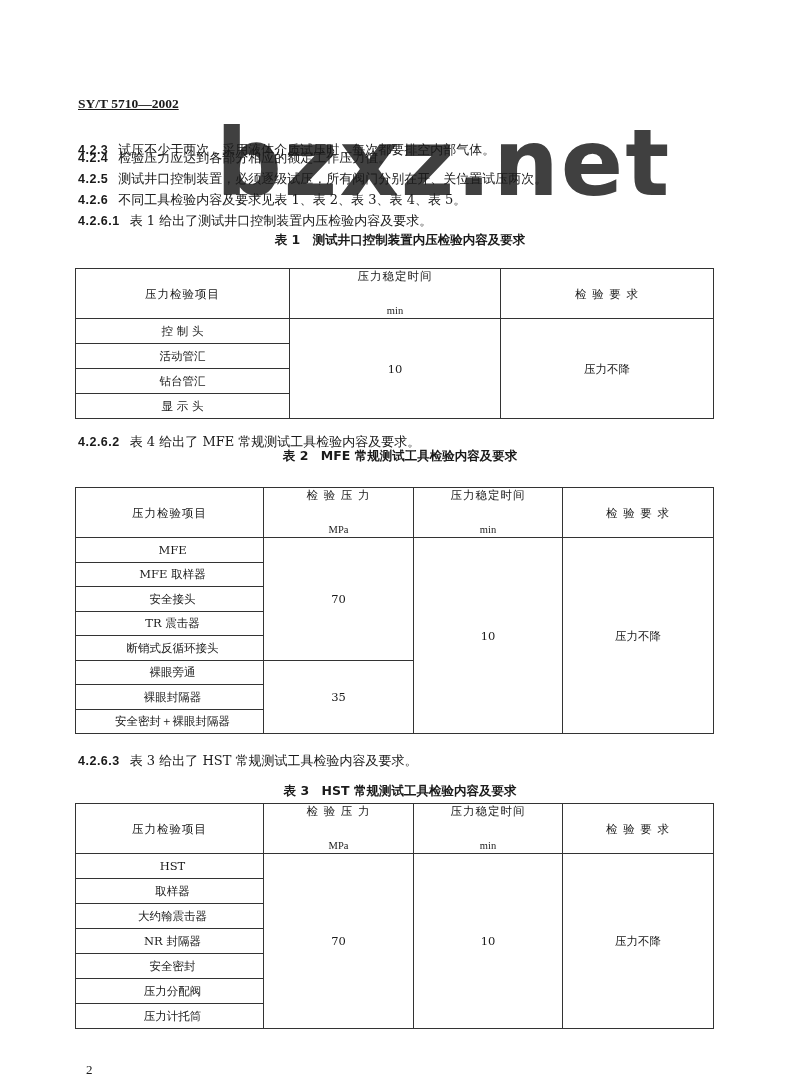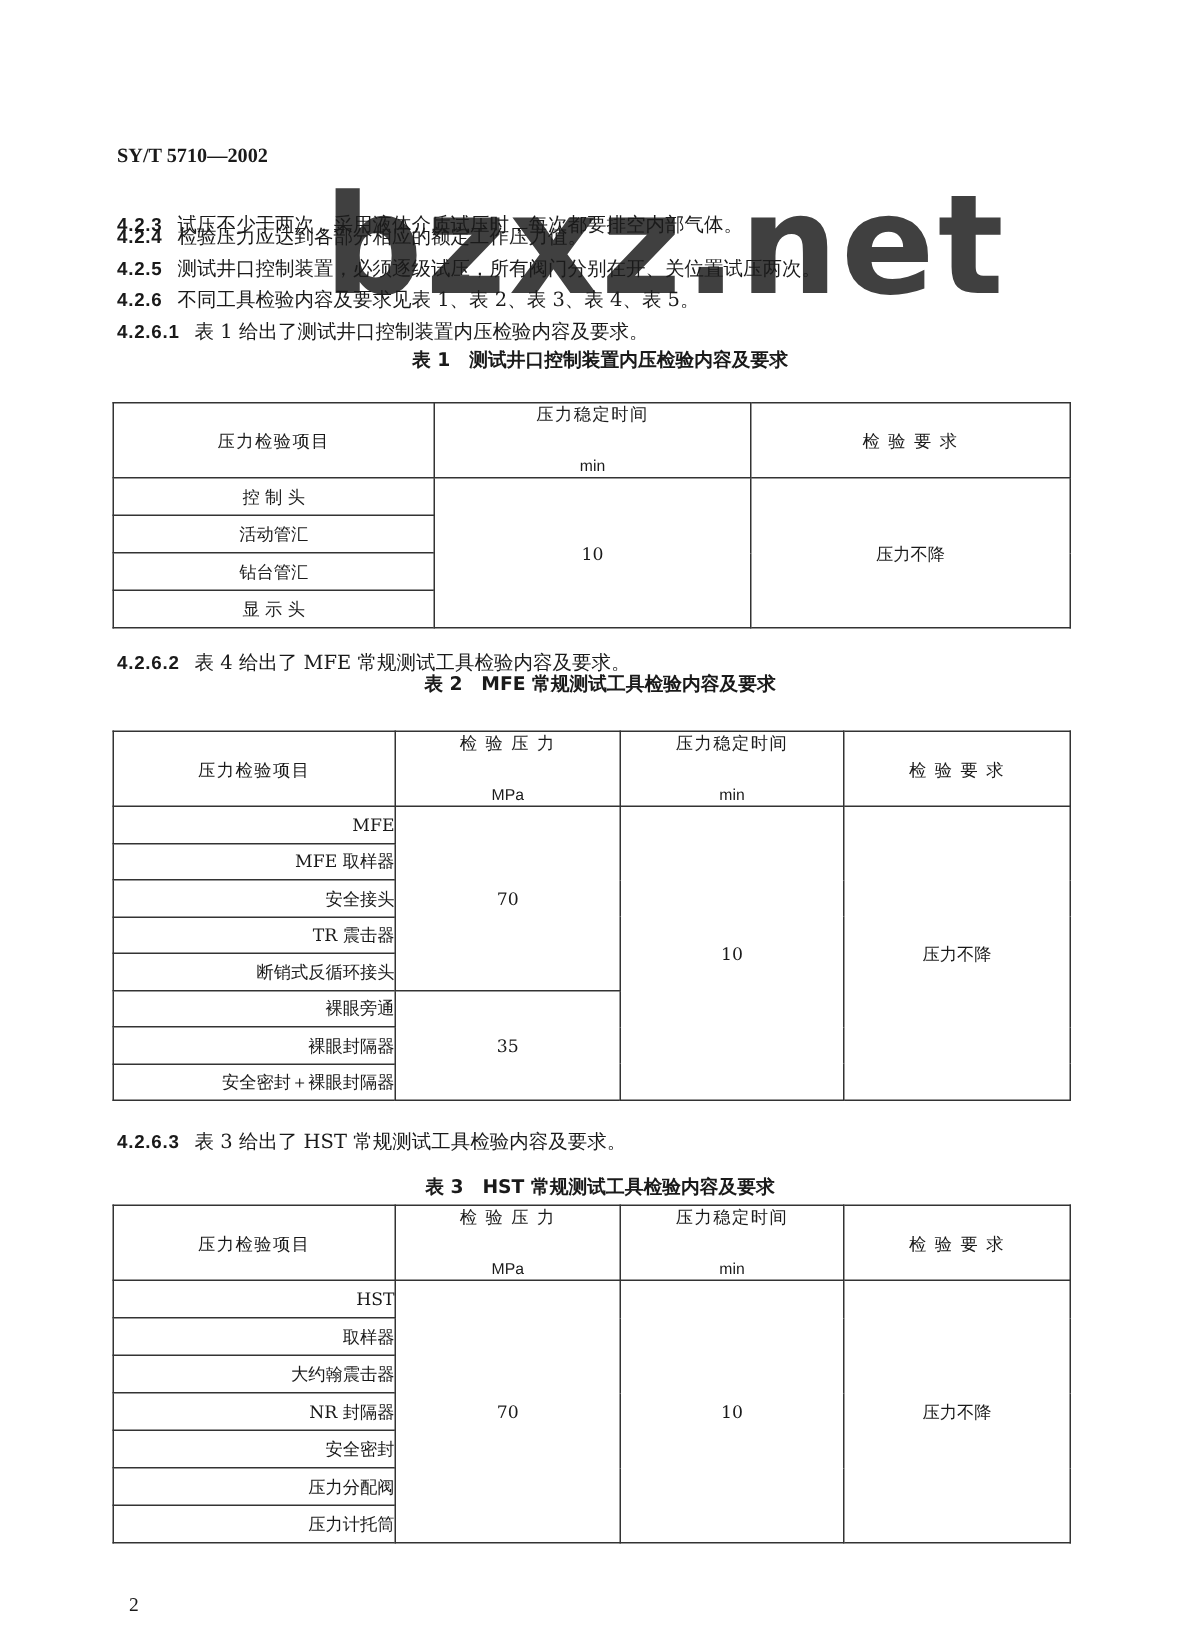--- a/index.html
+++ b/index.html
@@ -11,20 +11,21 @@
   .watermark {
     position: absolute; left: 216px; top: 118px;
     font-family: "DejaVu Sans", "Liberation Sans", sans-serif;
     font-weight: bold; font-size: 92px; letter-spacing: 2px;
     color: #404040; z-index: 0; white-space: nowrap; line-height: 1;
   }
   .std-code {
     position: absolute; left: 78px; top: 96px;
     font-family: "Liberation Serif", serif; font-weight: bold; font-size: 13.5px;
     z-index: 1;
+    text-decoration: underline;
   }
   .para {
     position: absolute; left: 78px; font-size: 13px; z-index: 1; white-space: nowrap;
     line-height: 16px;
   }
   .para .num {
     font-family: "Liberation Sans", sans-serif; font-weight: bold; font-size: 12.5px;
     display: inline-block; margin-right: 10px; letter-spacing: 0.5px;
   }
   .caption {
@@ -35,23 +36,23 @@
   table.std {
     position: absolute; left: 75px; border-collapse: collapse;
     table-layout: fixed; z-index: 1; background: transparent;
     border: 1.5px solid #2a2a2a;
   }
   table.std td {
     border: 1px solid #333;
     text-align: center; vertical-align: middle;
     font-size: 11.5px; padding: 0; line-height: 14px;
   }
-  table.std td.item { text-align: right; padding-left: 6px; }
+  table.std td.item { text-align: center; padding-left: 6px; }
   table.std td.item-c { text-align: center; }
-  .hdr-sub { font-family: Liberation Sans, sans-serif; font-size: 10.5px; display: block; margin-top: 21px; }
+  .hdr-sub { font-family: Liberation Serif, serif; font-size: 10.5px; display: block; margin-top: 21px; }
   .hdr-main { display: block; letter-spacing: 1px; }
   .page-num {
     position: absolute; left: 86px; top: 1062px; font-size: 13px;
     font-family: "Liberation Serif", serif; z-index: 1;
   }
 </style>
 </head>
 <body>
 
 <div class="watermark">bzxz.net</div>

